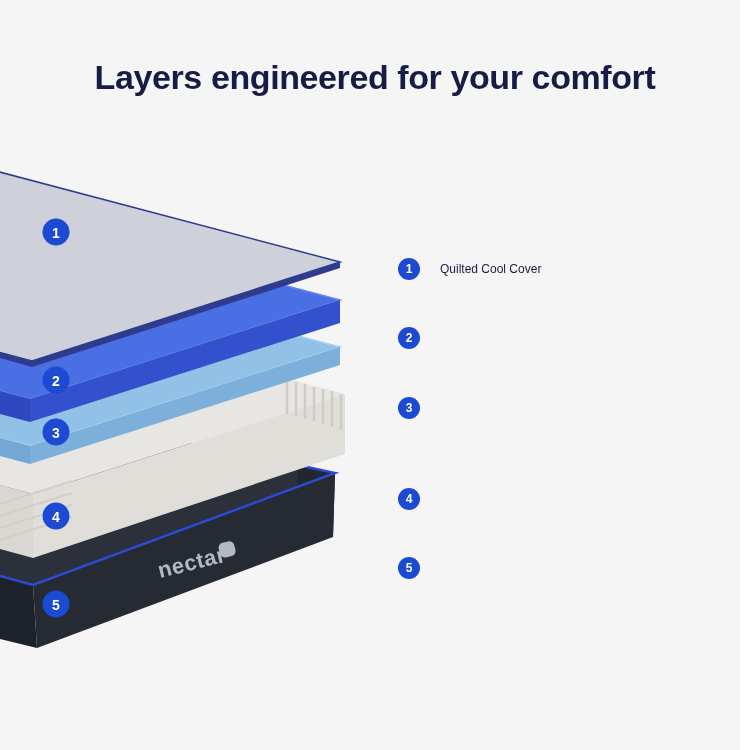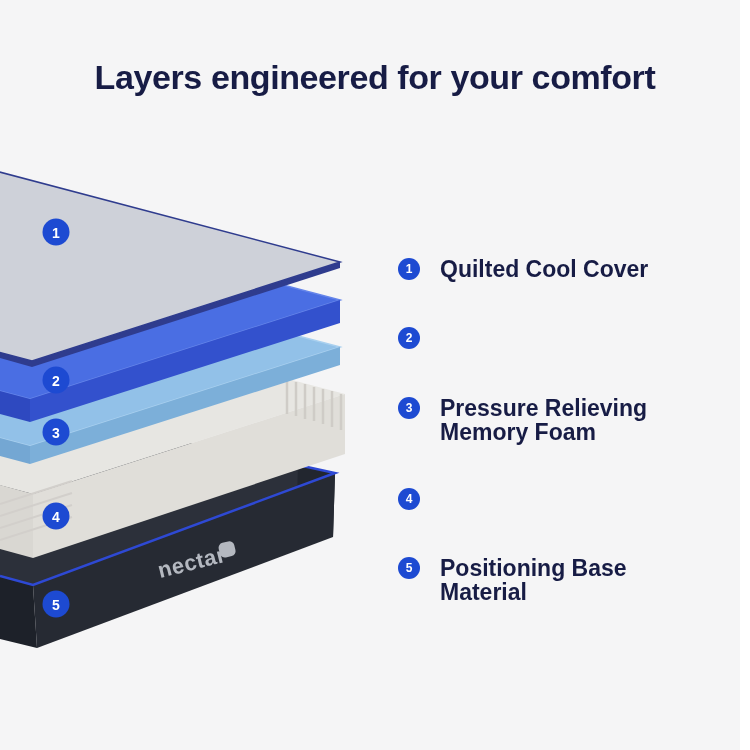--- a/index.html
+++ b/index.html
@@ -21,21 +21,21 @@
   }
   .d-badge{width:27px;height:27px;font-size:14px;}
   .legend-row{
     position:absolute;left:398px;display:flex;gap:20px;align-items:flex-start;
   }
   .lg-badge{
     position:static;transform:none;flex:0 0 auto;
     width:22px;height:22px;font-size:12px;margin-top:1px;
   }
   .lg-label{
-    width:250px;font-size:23px;line-height:24px;font-weight:700;
+    width:250px;font-size:12px;line-height:24px;font-weight:400;
     color:var(--ink,#171c45);
   }
 </style>
 </head>
 <body>
 
 <div class="stage">
 
   <h1 class="title">Layers engineered for your comfort</h1>
 
@@ -102,24 +102,22 @@
   <div>
     <div class="legend-row" style="top:257px">
       <div class="badge lg-badge">1</div>
       <div class="lg-label">Quilted Cool Cover</div>
     </div>
     <div class="legend-row" style="top:326px">
       <div class="badge lg-badge">2</div>
     </div>
     <div class="legend-row" style="top:396px">
       <div class="badge lg-badge">3</div>
-      <div class="lg-label">Pressure Relieving Memory Foam</div>
     </div>
     <div class="legend-row" style="top:487px">
       <div class="badge lg-badge">4</div>
     </div>
     <div class="legend-row" style="top:556px">
       <div class="badge lg-badge">5</div>
-      <div class="lg-label">Positioning Base Material</div>
     </div>
   </div>
 
 </div>
 
 </body></html>

